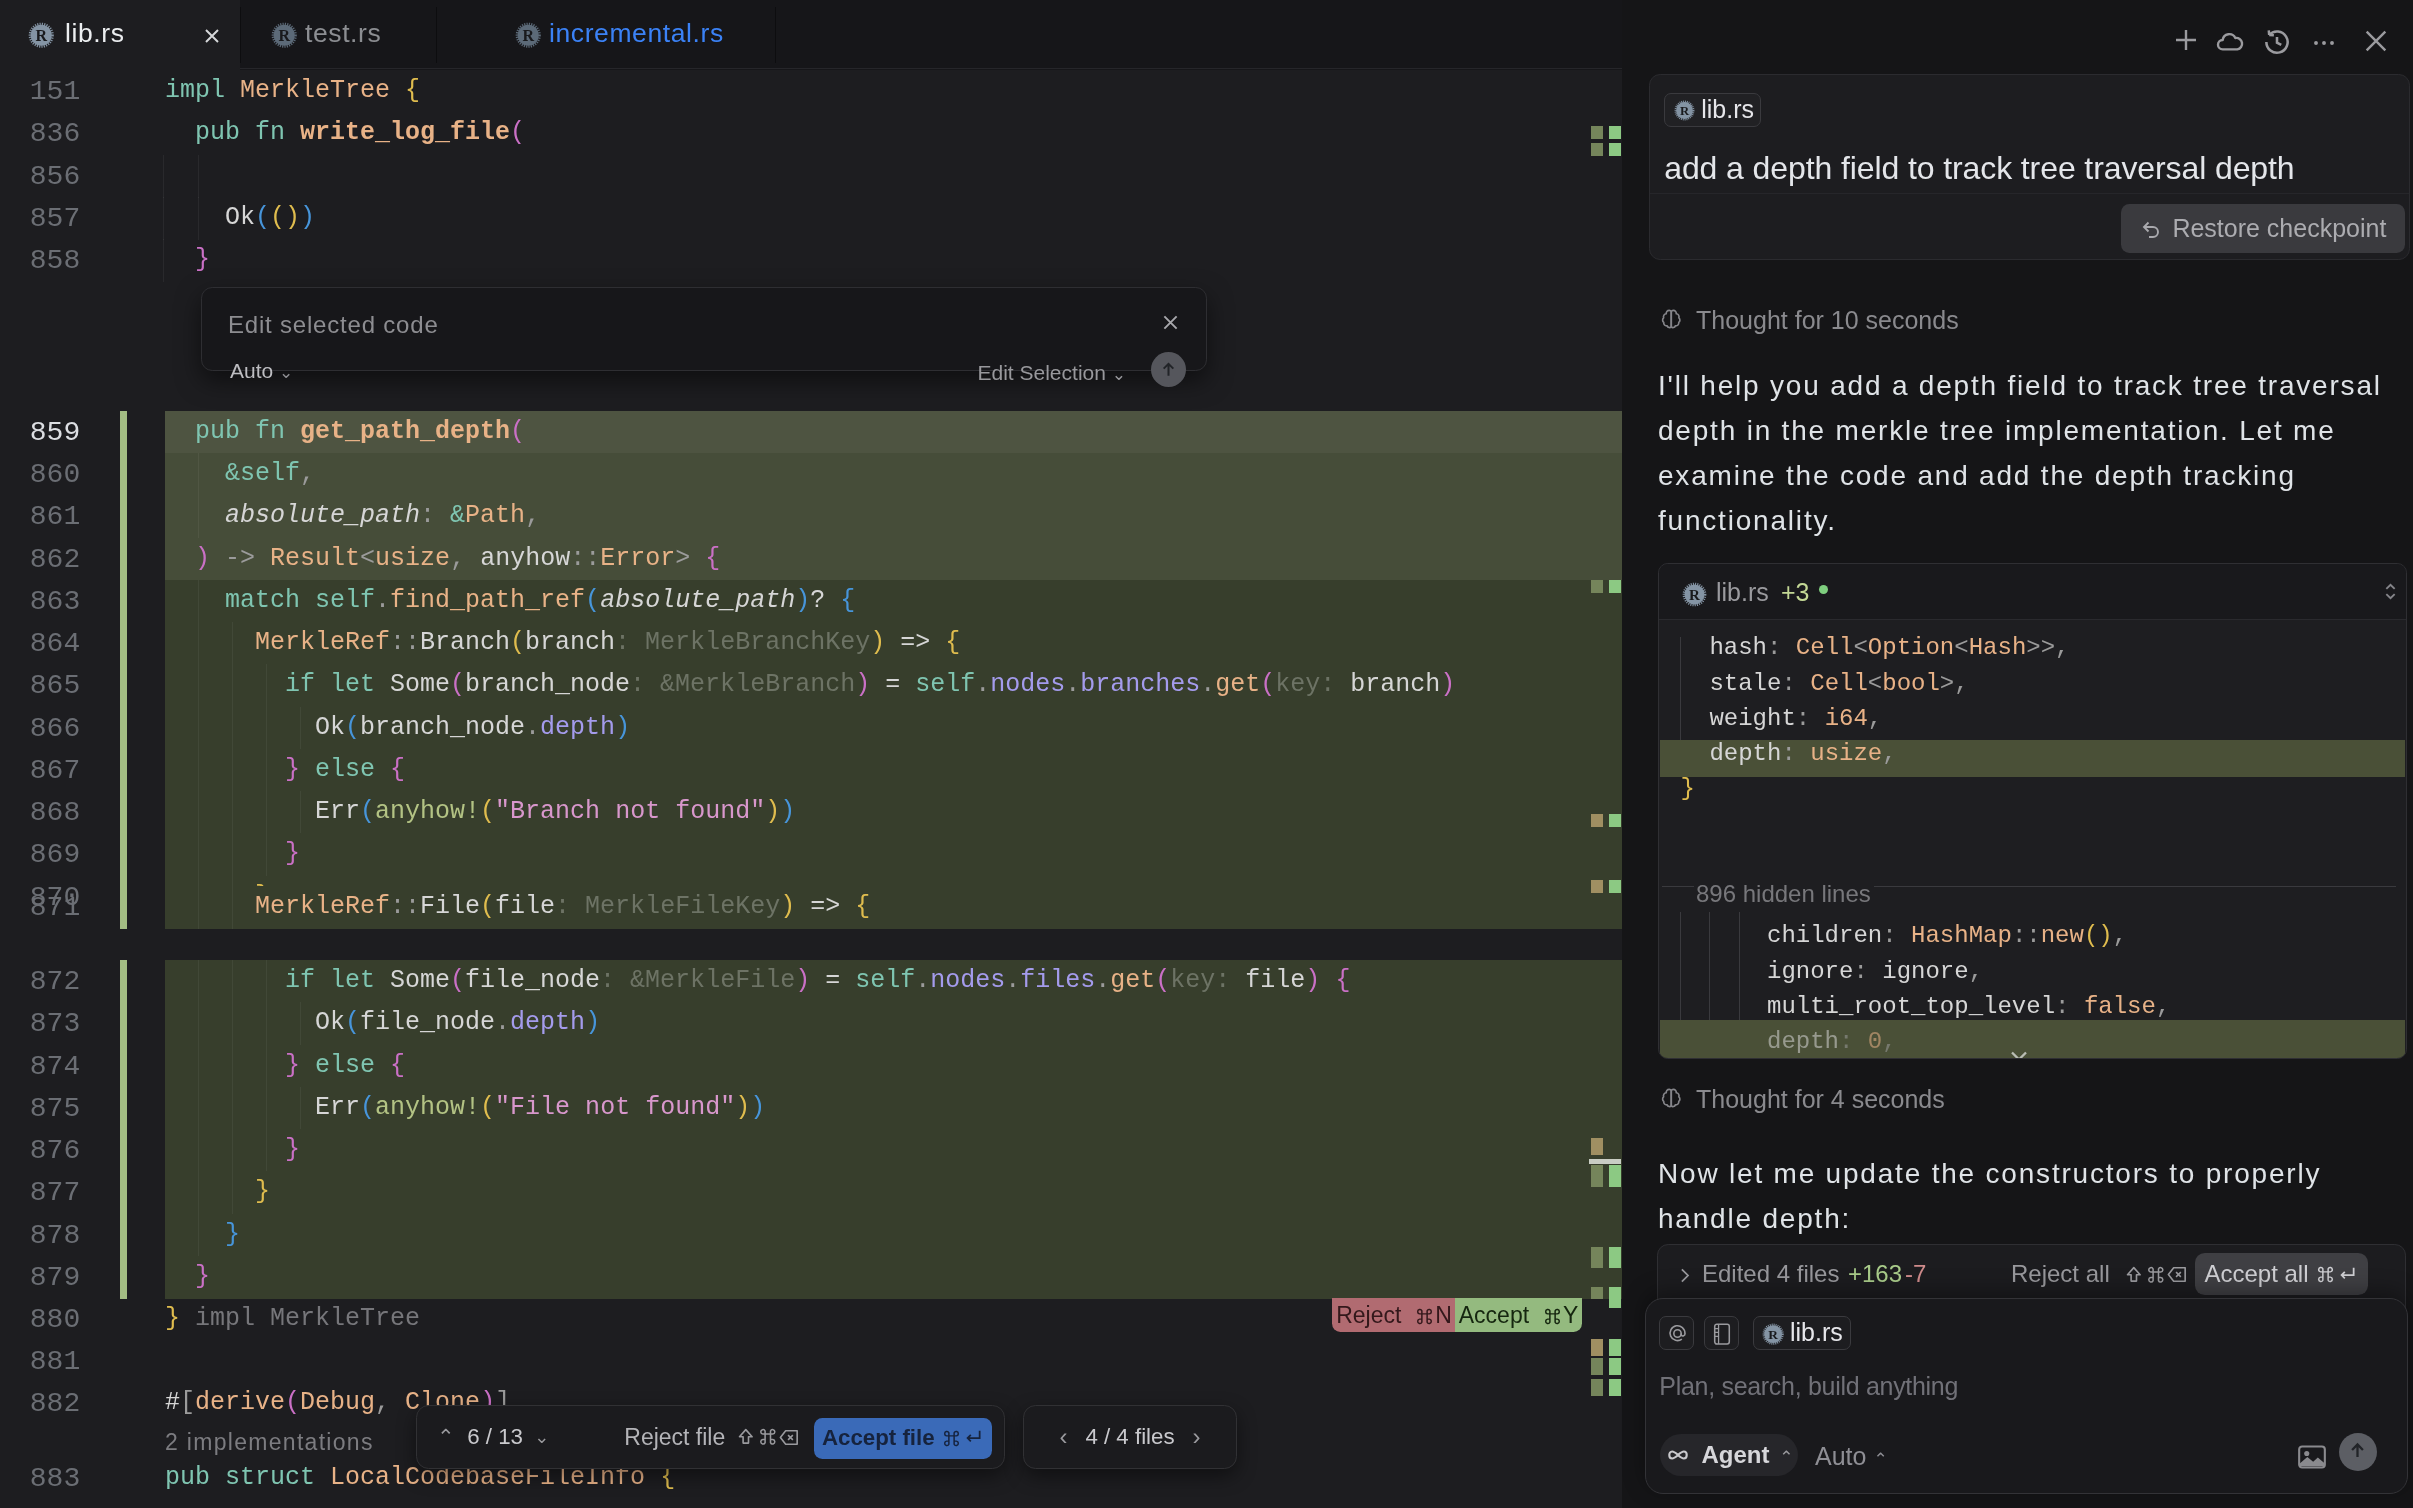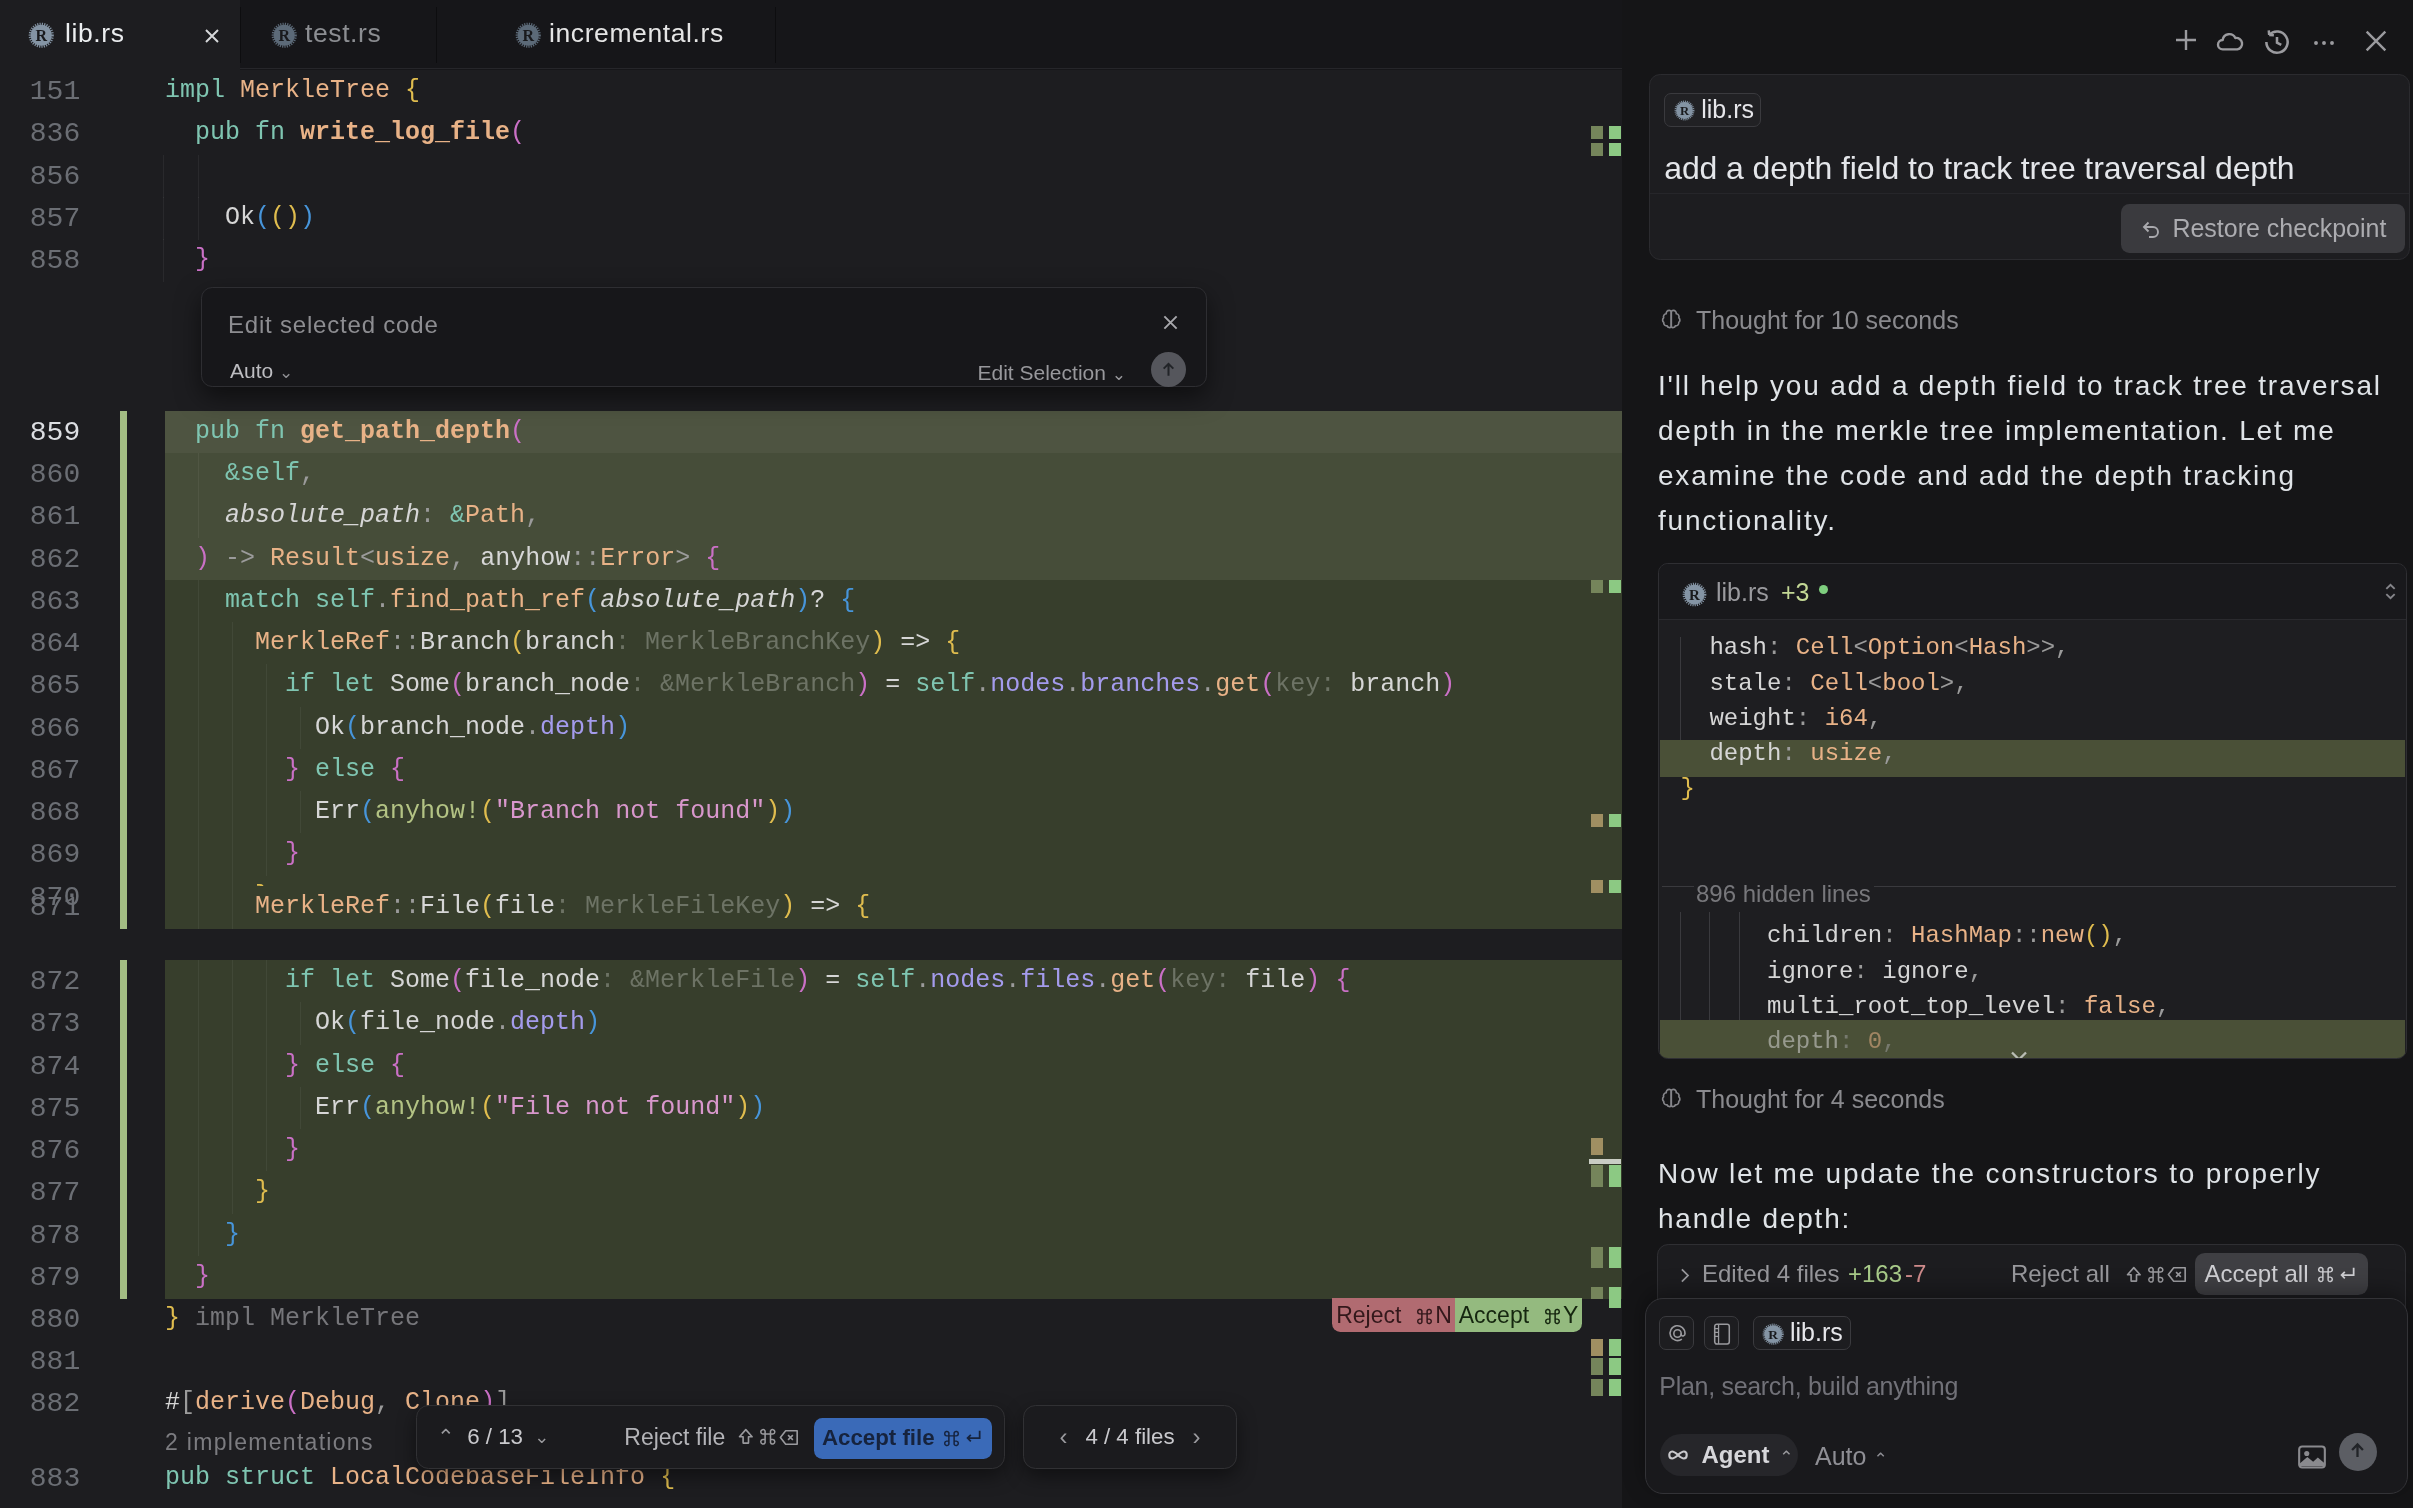--- a/index.html
+++ b/index.html
@@ -37,21 +37,21 @@
   .by { color:#dfbc4e; }
   .bm { color:#ca70c6; }
   .bb { color:#4795da; }
   .it { font-style:italic; }
   .dim { color:#6d7365; }
   .ghost { color:#76767a; }
 
   
   #chat { position:absolute; left:1622px; top:0; width:792px; height:1508px; background:#151517; }
 
-  #editpanel { position:absolute; left:201px; top:287px; width:1006px; height:100px; background:#17171a; border:1.4px solid #2e2e32; border-radius:11.2px; box-shadow:0 9.8px 24px rgba(0,0,0,0.5); }
+  #editpanel { position:absolute; left:201px; top:287px; width:1006px; height:84px; background:#17171a; border:1.4px solid #2e2e32; border-radius:11.2px; box-shadow:0 9.8px 24px rgba(0,0,0,0.5); }
   #botbar { position:absolute; left:416px; top:1405px; width:589px; height:64px; background:#1b1b1e; border:1.4px solid #313134; border-radius:12.6px; box-shadow:0 7px 19.6px rgba(0,0,0,0.45); padding-left:20px; display:flex; align-items:center; }
   #acceptfile { position:absolute; left:397px; top:12px; width:178px; height:41px; background:#3a6ab8; border-radius:8.4px; color:#16233d; font-size:22.3px; font-weight:bold; line-height:39px; text-align:center; }
   #filesbar { position:absolute; left:1023px; top:1405px; width:214px; height:64px; background:#1b1b1e; border:1.4px solid #313134; border-radius:12.6px; box-shadow:0 7px 19.6px rgba(0,0,0,0.45); display:flex; align-items:center; justify-content:center; }
   #rejchip { position:absolute; left:1332px; top:1298px; width:124px; height:34px; background:#b16b71; color:#33181b; font-size:23px; text-align:center; line-height:34px; border-radius:0 0 0 8.4px; }
   #accchip { position:absolute; left:1455px; top:1298px; width:127px; height:34px; background:#94ba7f; color:#15260f; font-size:23px; text-align:center; line-height:34px; border-radius:0 0 8.4px 0; }
 
   #titlechip { position:absolute; left:23px; top:10.5px; width:410px; height:46px; background:#242428; border-radius:8.4px; color:#e8e8ec; font-size:23px; font-weight:600; letter-spacing:0.7px; line-height:46px; padding-left:18px; }
   .cicon { position:absolute; }
   #usercard { position:absolute; left:26.5px; top:74px; width:761px; height:186px; background:#1d1d20; border:1.4px solid #2b2b2f; border-radius:11.2px; }
   .chip { position:absolute; height:34px; border:1.4px solid #3a3a3e; border-radius:7px; background:rgba(255,255,255,0.02); color:#e6e6ea; font-size:25px; line-height:31px; }
@@ -91,21 +91,21 @@
 </svg>
   <span class="tlabel" style="left:64px;color:#8c8e92">test.rs</span>
 </div>
 <div class="tabdiv" style="left:436px"></div>
 <div class="tab" style="left:437px;width:338px">
   <svg style="position:absolute;left:78px;top:21.6px;opacity:1.0" width="26.5" height="26.5" viewBox="0 0 24 24">
 <circle cx="12" cy="12" r="9.6" fill="#5c6a78"></circle>
 <circle cx="12" cy="12" r="10.2" fill="none" stroke="#5c6a78" stroke-width="2.4" stroke-dasharray="1.05 1.05"></circle>
 <text x="12" y="17.2" font-family="Liberation Serif, serif" font-weight="bold" font-size="14.5" fill="#191a1d" text-anchor="middle">R</text>
 </svg>
-  <span class="tlabel" style="left:112px;color:#e5e5e5">incremental.rs</span>
+  <span class="tlabel" style="left:112px;color:#3b82f6">incremental.rs</span>
 </div>
 <div class="tabdiv" style="left:775px"></div>
 <div style="position:absolute;left:240px;right:0;top:68px;height:1.4px;background:#26262a"></div>
 </div>
   <div id="rows">
 <div class="row " style="top:70px">
         <div class="rbg"></div>
         <span class="ln">151</span>
         <span class="code"><span class="kw">impl</span><span class="wh"> </span><span class="ty">MerkleTree</span><span class="wh"> </span><span class="by">{</span></span>
       </div>

